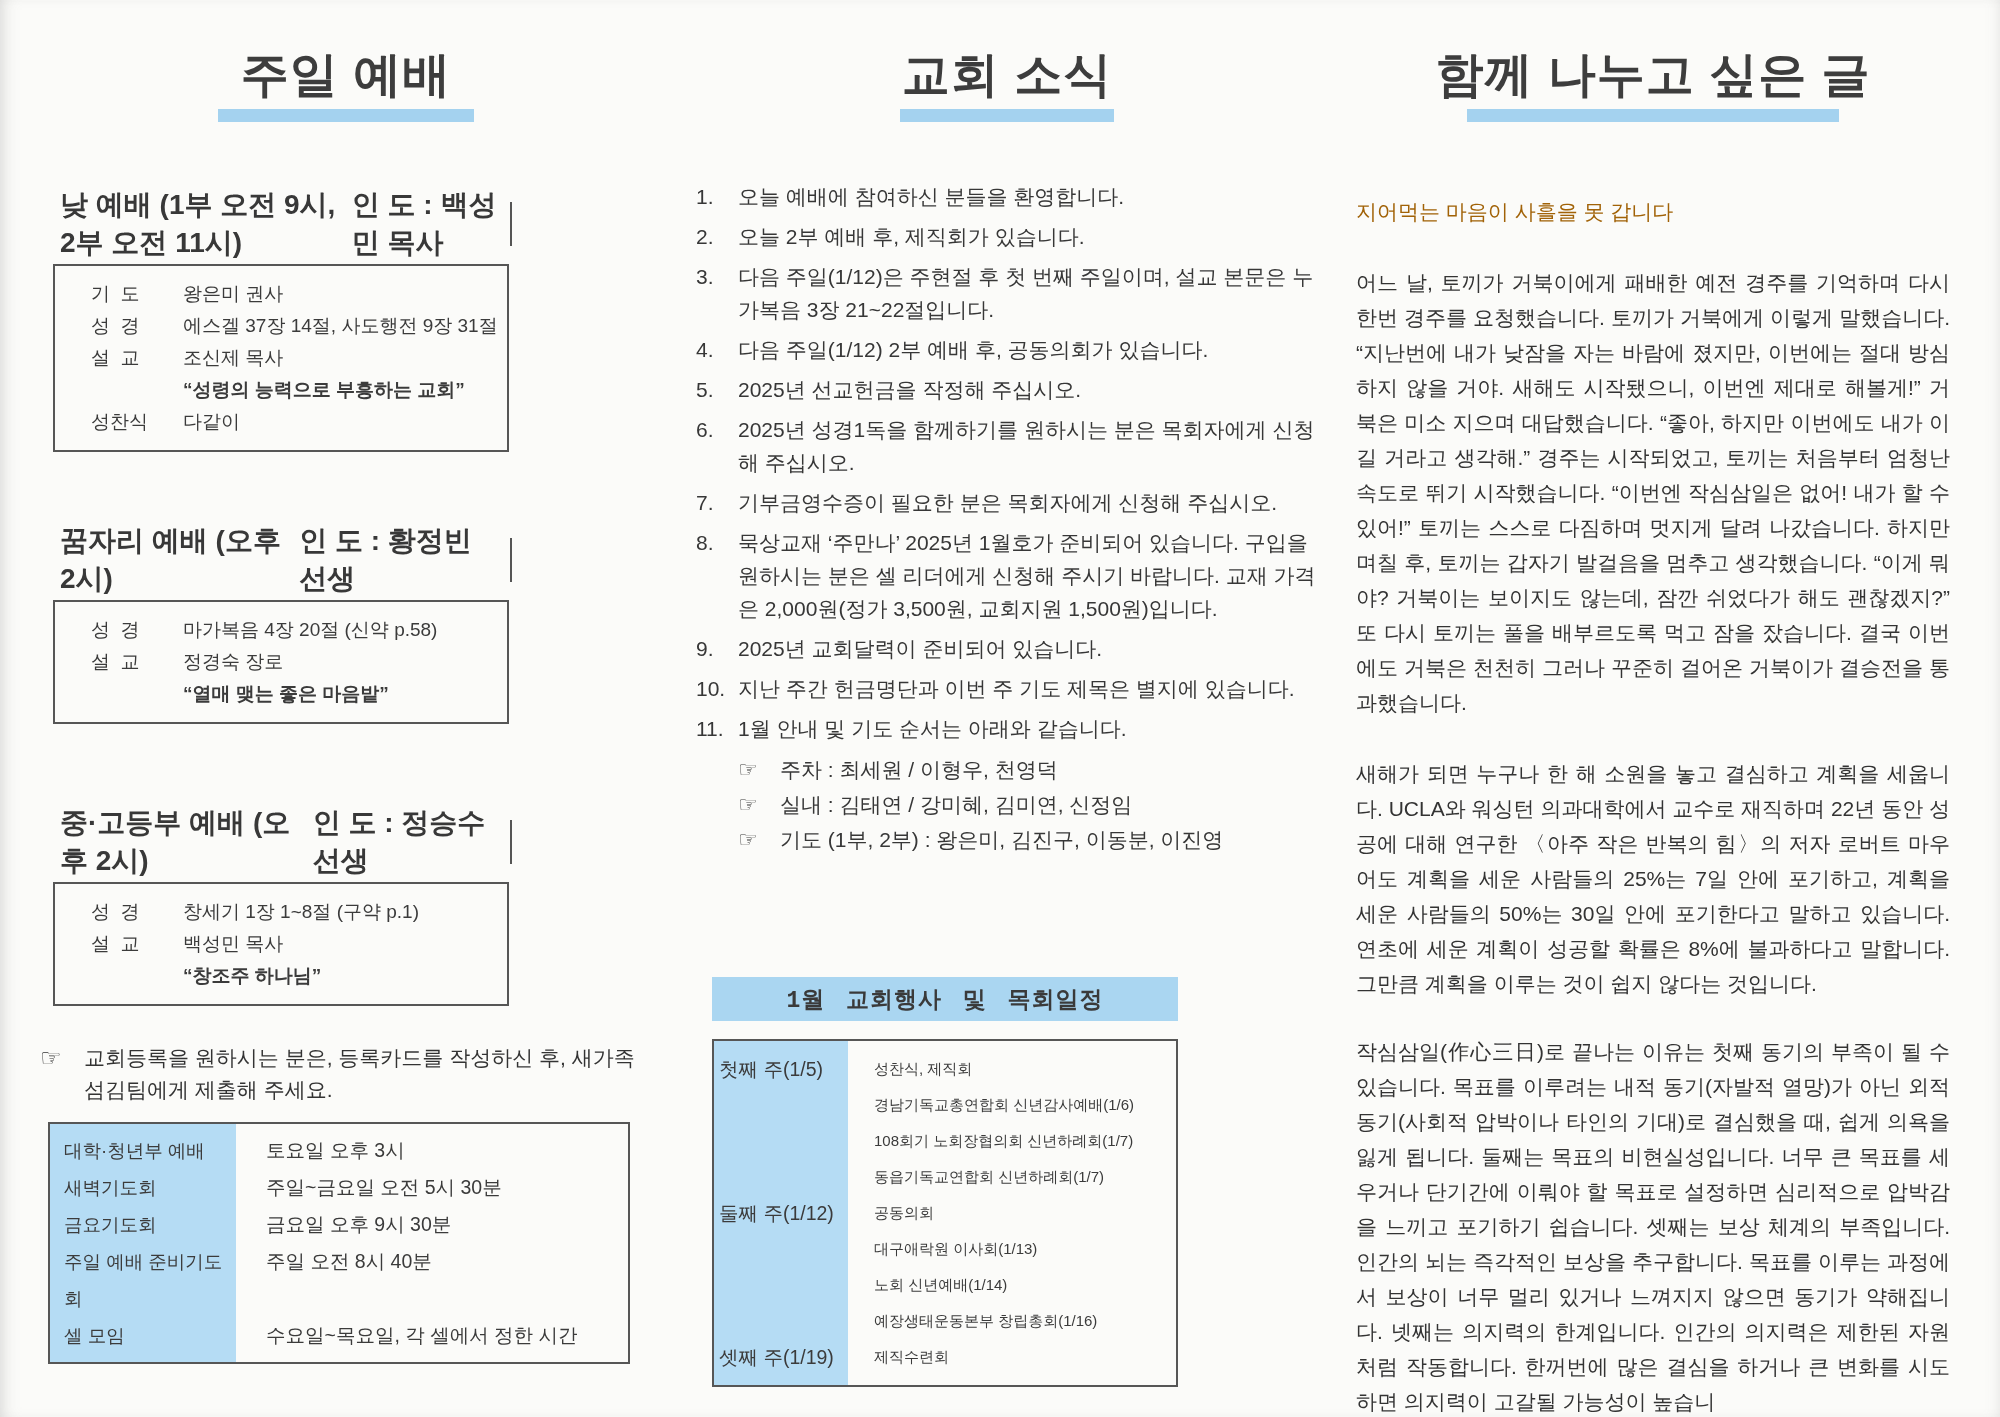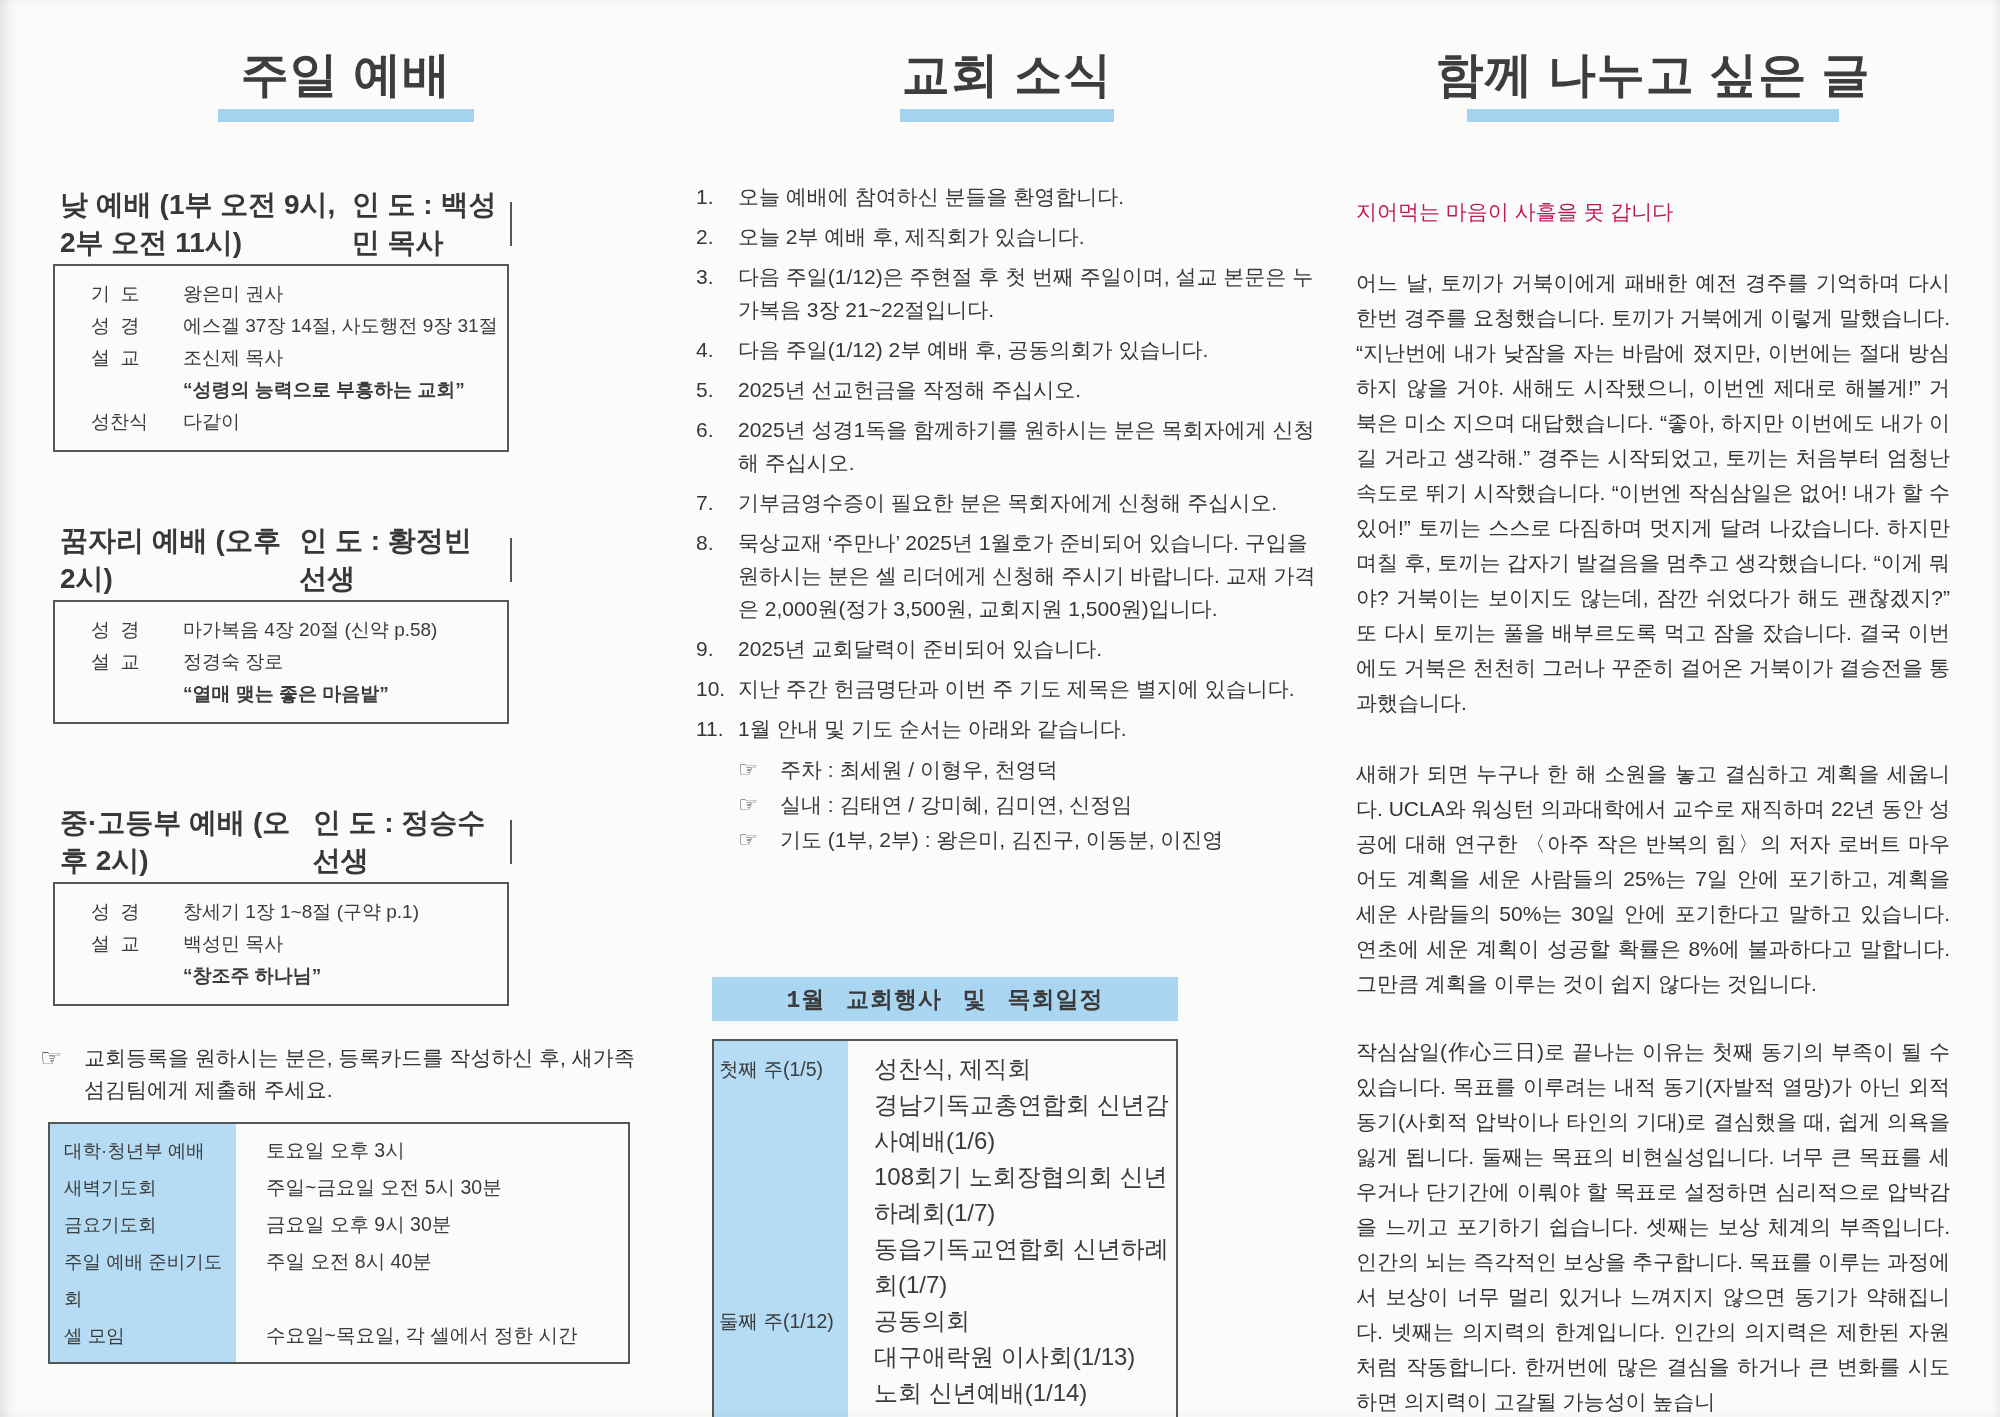--- a/index.html
+++ b/index.html
@@ -91,26 +91,26 @@
   .sched-table{
     margin:18px 0 0 16px;width:466px;box-sizing:border-box;
     border:2px solid #565656;
   }
   .sched-row{display:flex;}
   .sched-week{
     width:134px;flex-shrink:0;background:var(--cell,#b5dcf4);
     font-size:19.5px;line-height:36px;padding-left:5px;box-sizing:border-box;
   }
   .sched-events{flex:1;padding-left:26px;}
-  .sched-events .ev{font-size:24px;line-height:36px;}
+  .sched-events .ev{font-size:15px;line-height:36px;}
   .sched-row:first-child .sched-week,.sched-row:first-child .sched-events{padding-top:10px;}
   .sched-row:last-child .sched-week,.sched-row:last-child .sched-events{padding-bottom:10px;}
 
   
-  .lead{margin:72px 0 0 0;font-size:21px;line-height:35px;color:#be185d;}
+  .lead{margin:72px 0 0 0;font-size:21px;line-height:35px;color:#a16207;}
   .para{margin:36px 0 0 0;font-size:21px;line-height:35px;text-align:justify;color:#333;}
   .para:last-of-type{margin-top:33px;}
 
   
   .page::after{
     content:"";position:absolute;inset:0;pointer-events:none;
     box-shadow:inset 12px 0 18px -12px rgba(120,120,120,.35), inset -10px 0 16px -12px rgba(150,150,150,.3);
   }
 </style>
 </head>

